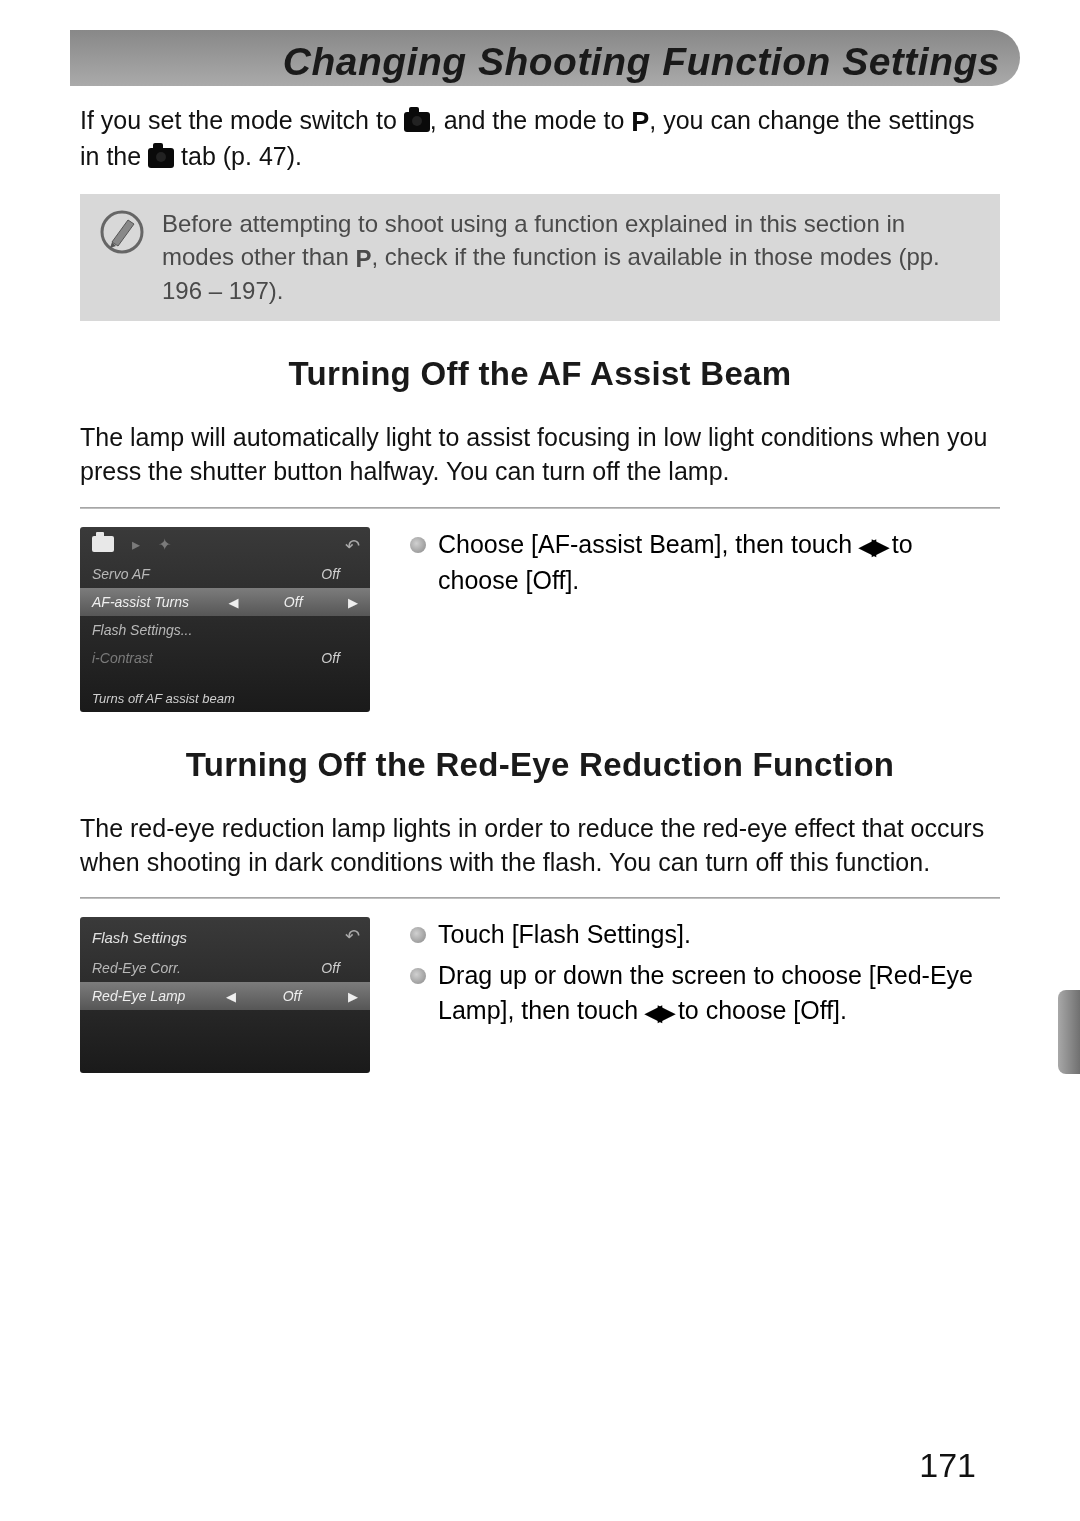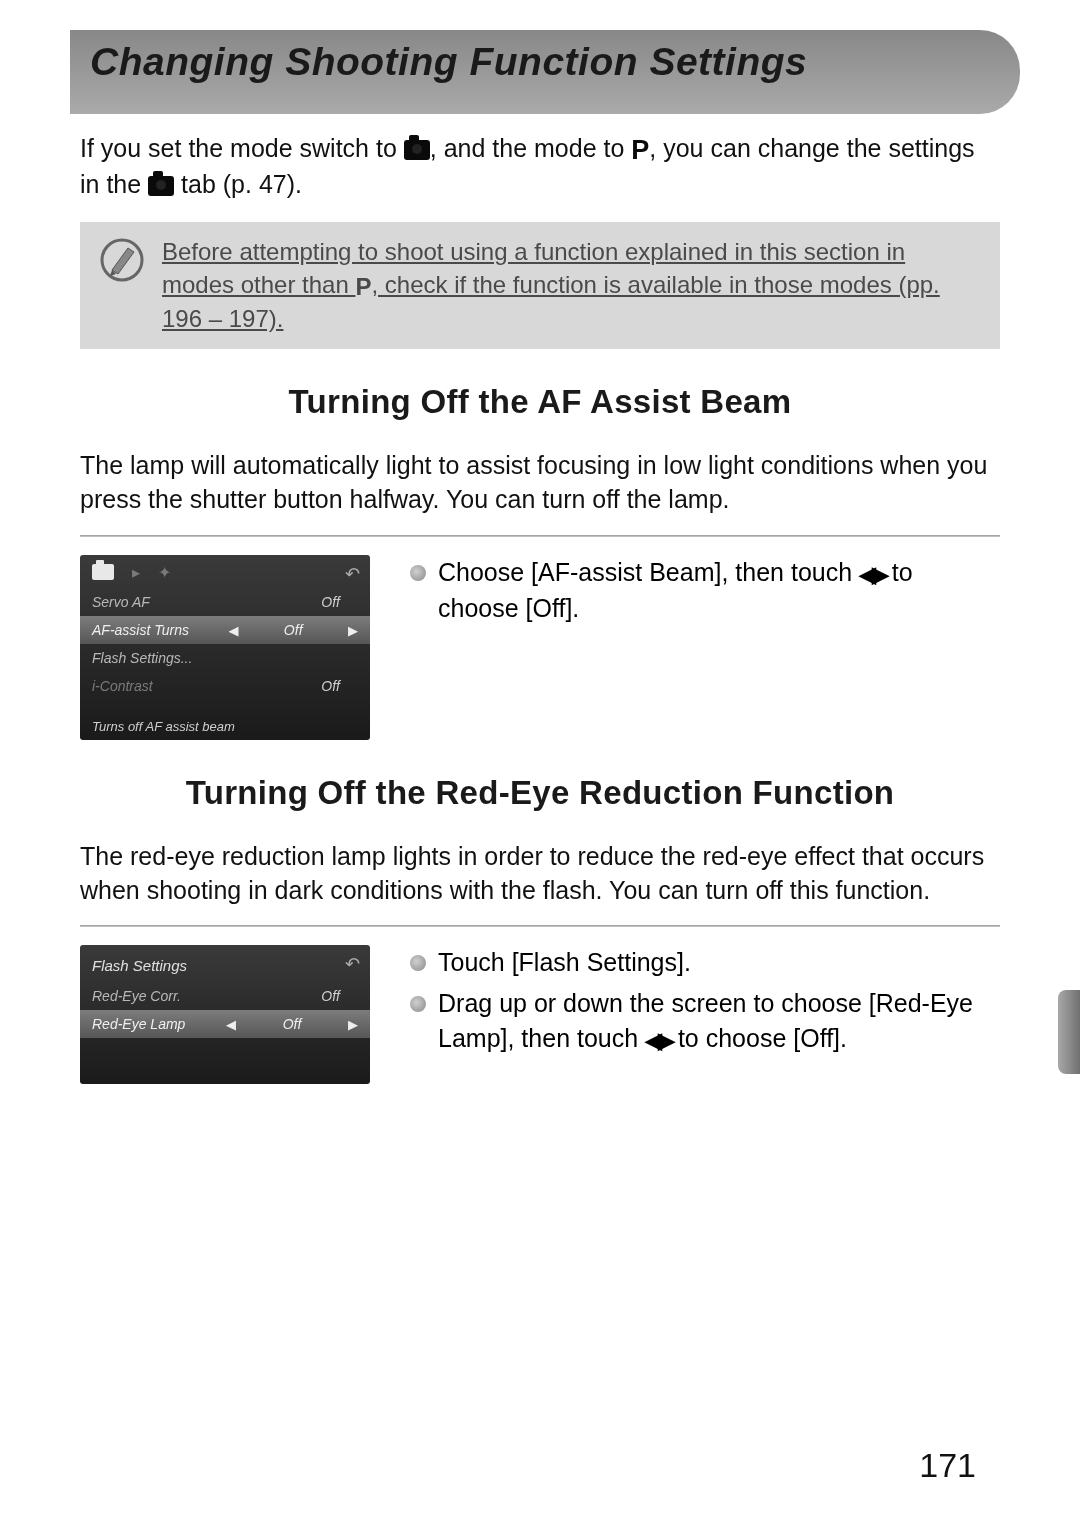--- a/index.html
+++ b/index.html
@@ -8,23 +8,24 @@
     height: 1521px;
     background: #ffffff;
     font-family: Arial, Helvetica, sans-serif;
     color: #000000;
     position: relative;
     padding: 30px 80px 40px 80px;
   }
   .title-banner {
     background: linear-gradient(to bottom, #888888, #aaaaaa);
     border-radius: 0 40px 40px 0;
-    padding: 10px 20px 30px 20px;
+    padding: 10px 20px 2px 20px;
     margin-left: -10px;
     margin-right: -20px;
+    text-align: right;
   }
   .title-banner h1 {
     font-size: 39px;
     font-weight: 900;
     color: #1a1a1a;
     font-style: italic;
     letter-spacing: 0.5px;
   }
   .intro {
     font-size: 25px;
@@ -71,21 +72,20 @@
   }
   .pen-icon {
     flex: 0 0 48px;
     width: 48px; height: 48px;
   }
   .pen-icon svg { width: 100%; height: 100%; }
   .note-text {
     font-size: 24px;
     line-height: 1.35;
     color: #4a4a4a;
-    text-decoration: underline;
   }
   .section-head {
     display: flex;
     align-items: center;
     gap: 16px;
     margin-top: 34px;
     flex-direction: column;
   }
   .section-head h2 {
     font-size: 33px;
@@ -120,21 +120,21 @@
     flex: 0 0 290px;
     height: 185px;
     background: linear-gradient(to bottom, #3a3a3a, #1a1a1a);
     border-radius: 3px;
     position: relative;
     padding: 8px 0 0 0;
     color: #d8d8d8;
     font-size: 14px;
     overflow: hidden;
   }
-  .screenshot.small { height: 139px; }
+  .screenshot.small { height: 156px; }
   .ss-tabs {
     display: flex;
     gap: 18px;
     padding: 0 12px 6px 12px;
     align-items: center;
   }
   .ss-tab-cam {
     width: 22px; height: 16px; background: #e8e8e8; border-radius: 2px;
     position: relative;
   }

